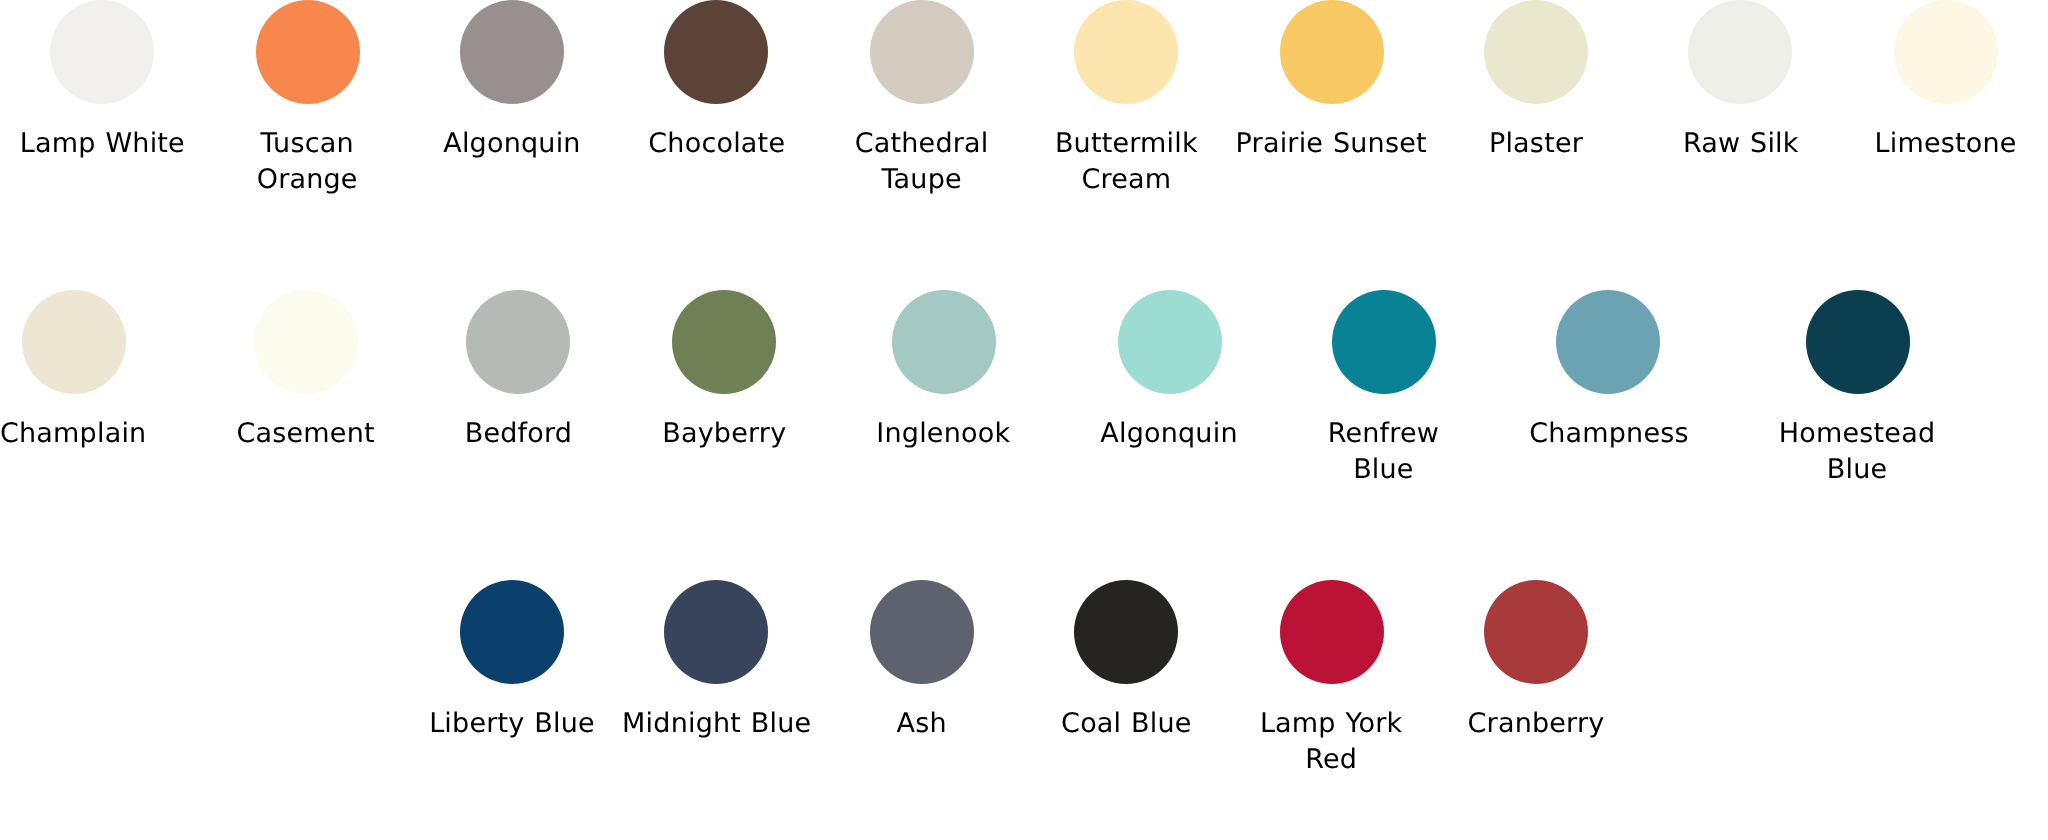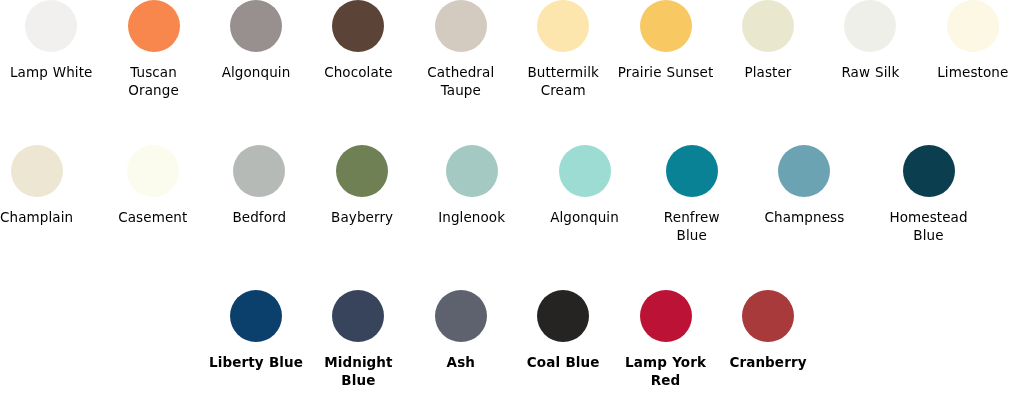--- a/index.html
+++ b/index.html
@@ -21,21 +21,21 @@
   .swatch-row {
     position: absolute;
     left: 0;
     width: 1024px;
     display: grid;
     grid-template-columns: repeat(10, 1fr);
     column-gap: 0;
   }
   #row-1 { top: 0px; }
   #row-2 { top: 145px; gap: 45px; }
-  #row-3 { top: 290px; font-weight: bold; }
+  #row-3 { top: 290px; }
 
   .swatch-cell {
     display: flex;
     flex-direction: column;
     align-items: center;
   }
   .swatch-cell.empty { visibility: hidden; }
 
   .swatch-dot {
     width: 52px;

